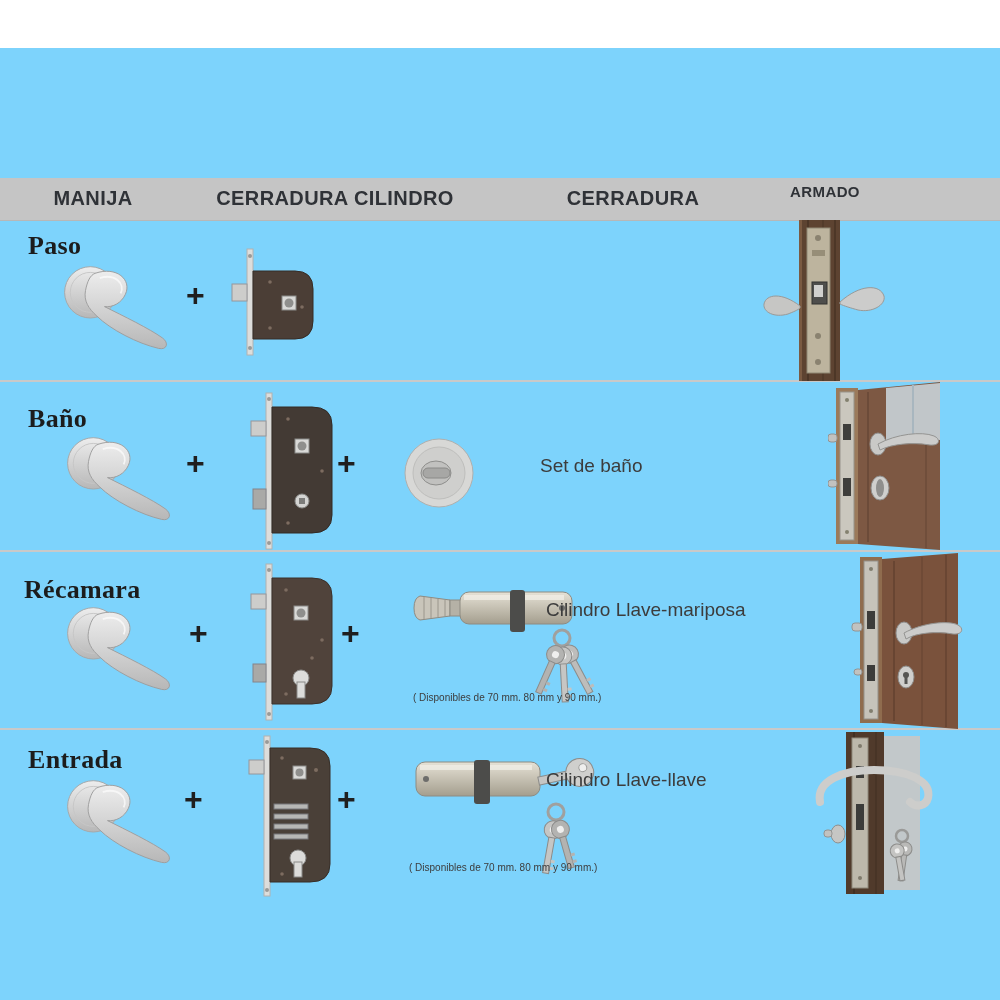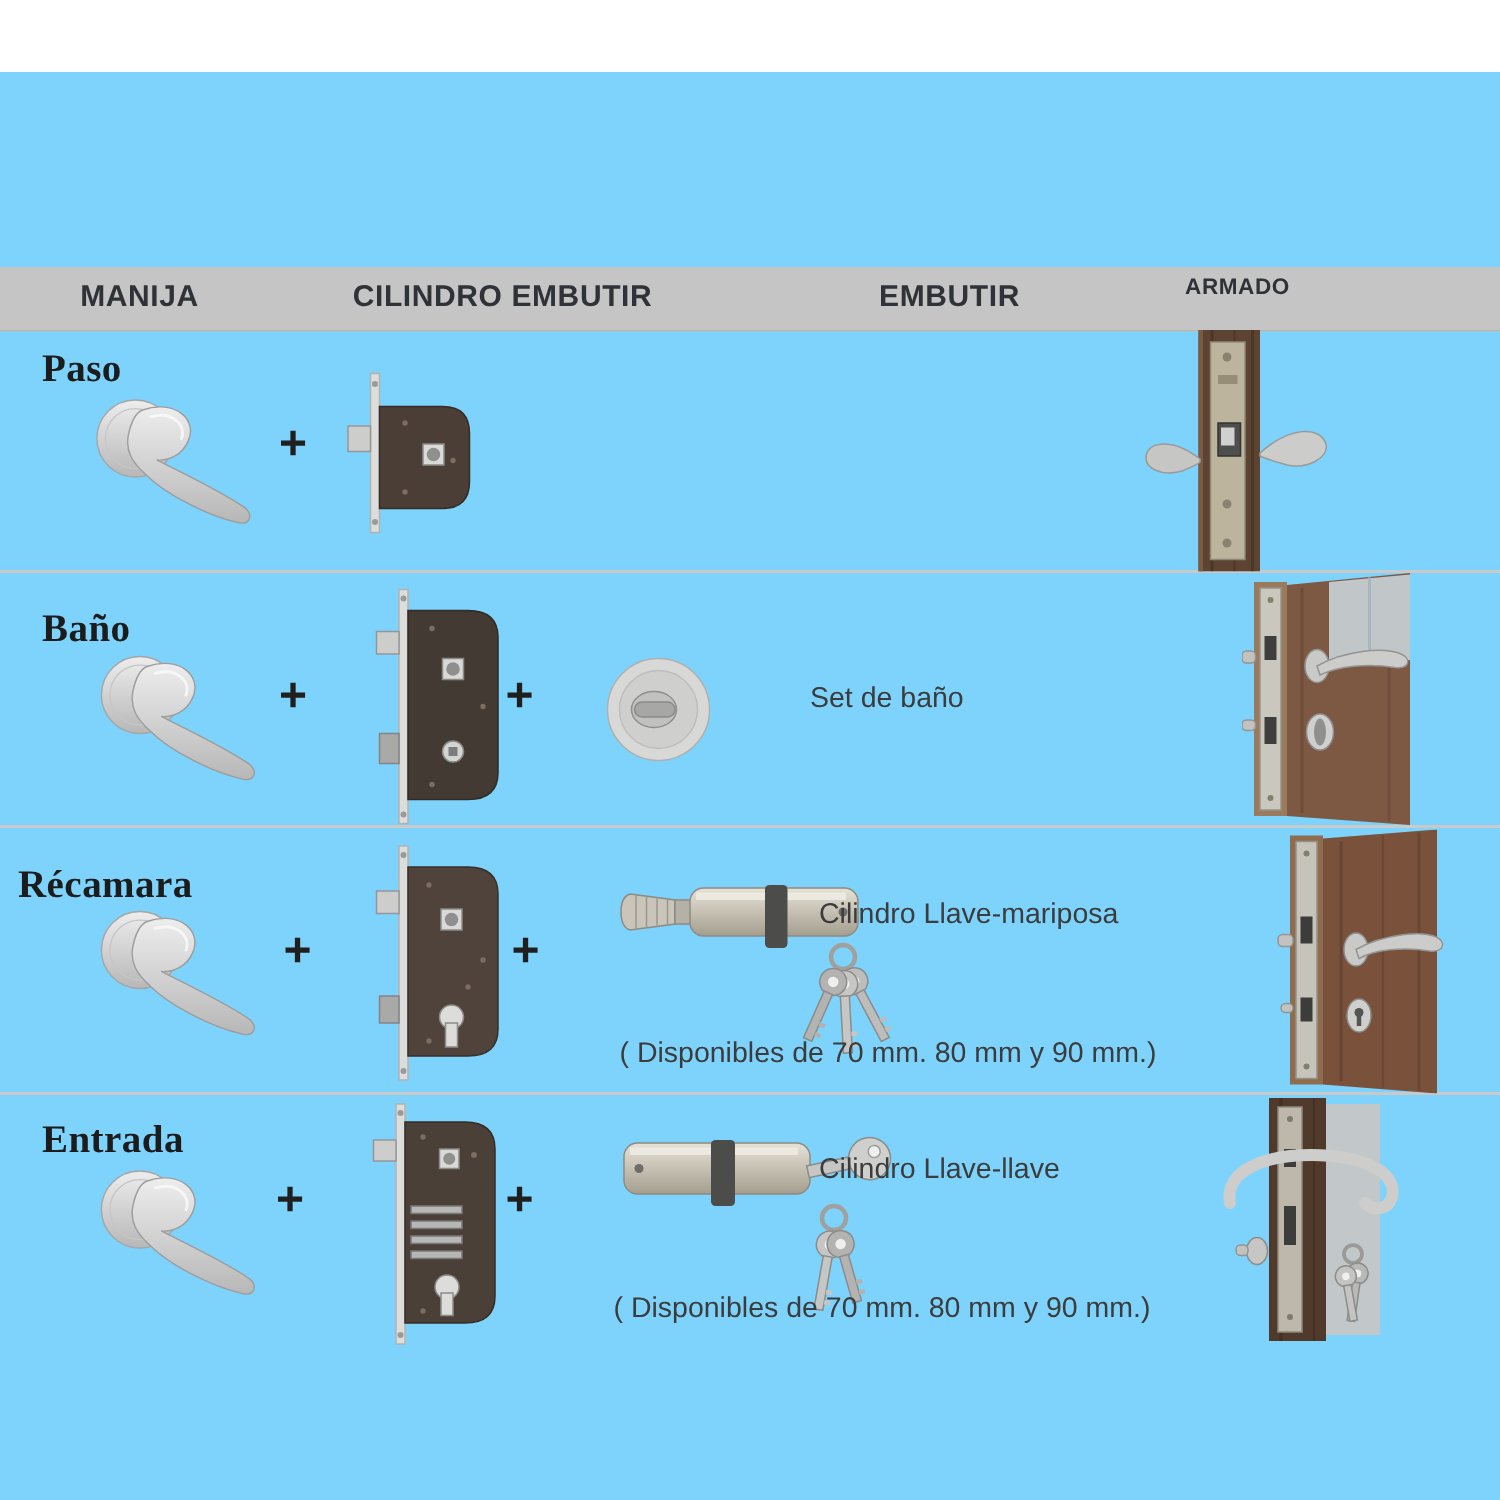--- a/index.html
+++ b/index.html
@@ -21,36 +21,36 @@
   .row-label{
     font-weight:700;font-size:26px;color:#1c1c1c;letter-spacing:.3px;white-space:nowrap;font-family:Liberation Serif, serif;
   }
   .plus{
     font-weight:700;font-size:32px;color:#1f1f1f;line-height:1;
   }
   .caption{
     font-size:19px;color:#3c3c3c;white-space:nowrap;
   }
   .note{
-    font-size:19px;color:#3c3c3c;white-space:nowrap;
+    font-size:10px;color:#3c3c3c;white-space:nowrap;
   }
   .divider{
     left:0;width:1000px;height:2px;background:#c9c9c9;
   }
   svg{display:block;}
 </style>
 </head>
 <body>
 
 <div id="stage">
 
   <div class="abs header-band">
     <span class="header-label" style="left:93px">MANIJA</span>
-    <span class="header-label" style="left:335px">CILINDRO EMBUTIR</span>
-    <span class="header-label" style="left:633px">EMBUTIR</span>
+    <span class="header-label" style="left:335px">CERRADURA CILINDRO</span>
+    <span class="header-label" style="left:633px">CERRADURA</span>
     <span class="header-label armado" style="left:825px">ARMADO</span>
   </div>
 
   <div class="abs divider" style="top:332px"></div>
   <div class="abs divider" style="top:502px"></div>
   <div class="abs divider" style="top:680px"></div>
 
   <div class="abs row-label" style="left:28px;top:183px">Paso</div>
 
   <svg class="abs" style="left:52px;top:213px" width="124" height="95" viewBox="0 0 130 100">
@@ -149,21 +149,21 @@
     <circle cx="19" cy="18" r="2" fill="#84816f"></circle>
     <circle cx="19" cy="150" r="2" fill="#84816f"></circle>
     <rect x="0" y="52" width="9" height="8" rx="3" fill="#c2c2c0" stroke="#949492"></rect>
     <ellipse cx="50" cy="62" rx="8" ry="11" fill="#c9c9c7" stroke="#909090"></ellipse>
     <path d="M50 62 C68 52 94 49 106 54 C113 57 112 64 102 63 C84 60 64 62 52 68 Z" fill="#cccccb" stroke="#949492" stroke-width="1"></path>
     <rect x="0" y="98" width="9" height="7" rx="3" fill="#c2c2c0" stroke="#949492"></rect>
     <ellipse cx="52" cy="106" rx="9" ry="12" fill="#cfcfcd" stroke="#8e8e8c"></ellipse>
     <ellipse cx="52" cy="106" rx="4" ry="9" fill="#8f8f8d"></ellipse>
   </svg>
 
-  <div class="abs row-label" style="left:12px;top:527px">Récamara</div>
+  <div class="abs row-label" style="left:24px;top:527px">Récamara</div>
 
   <svg class="abs" style="left:55px;top:554px" width="124" height="95" viewBox="0 0 130 100">
     <circle cx="40" cy="33" r="27" fill="url(#hg)" stroke="#a6a6a6" stroke-width="1"></circle>
     <circle cx="40" cy="33" r="21" fill="none" stroke="#c6c6c6" stroke-width="1"></circle>
     <path d="M45 13 C68 5 84 20 77 35 C73 44 64 49 55 48 C75 58 102 71 116 81 C123 86 121 94 112 92 C90 87 61 72 47 58 C38 50 33 42 35 31 C37 21 40 15 45 13 Z" fill="url(#hg)" stroke="#9d9d9d" stroke-width="1"></path>
     <path d="M50 18 C66 13 77 24 72 34" fill="none" stroke="#fafafa" stroke-width="2" opacity=".8"></path>
   </svg>
 
   <div class="abs plus" style="left:189px;top:569px">+</div>
 

